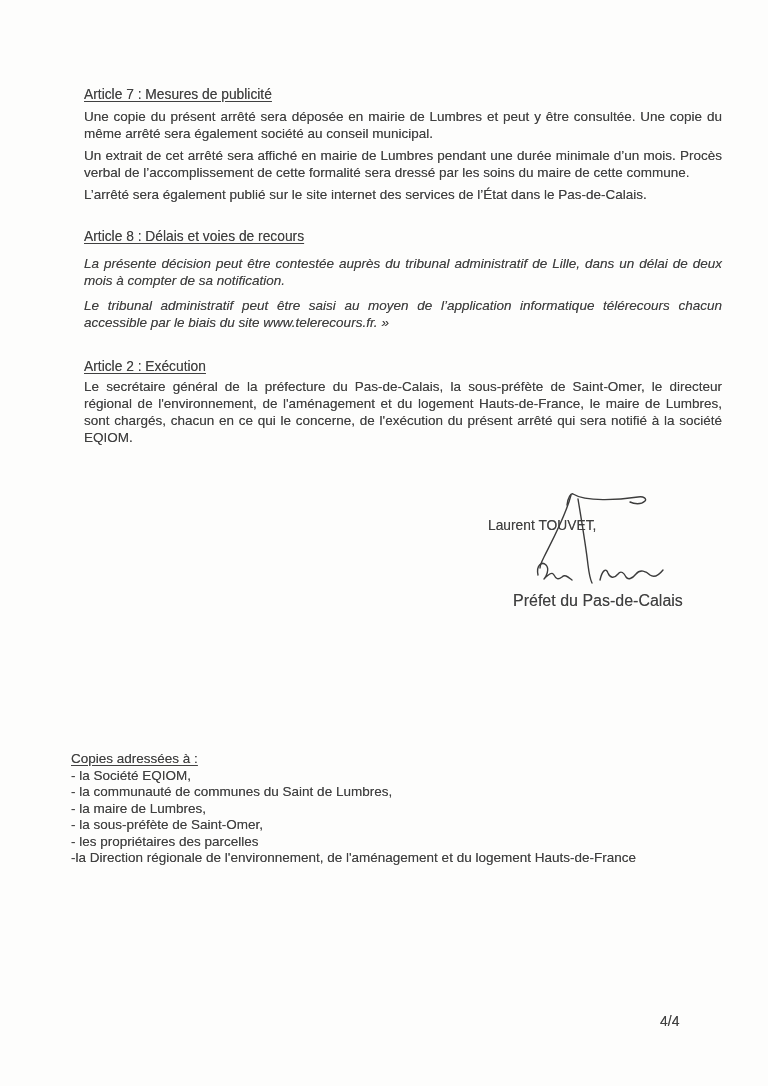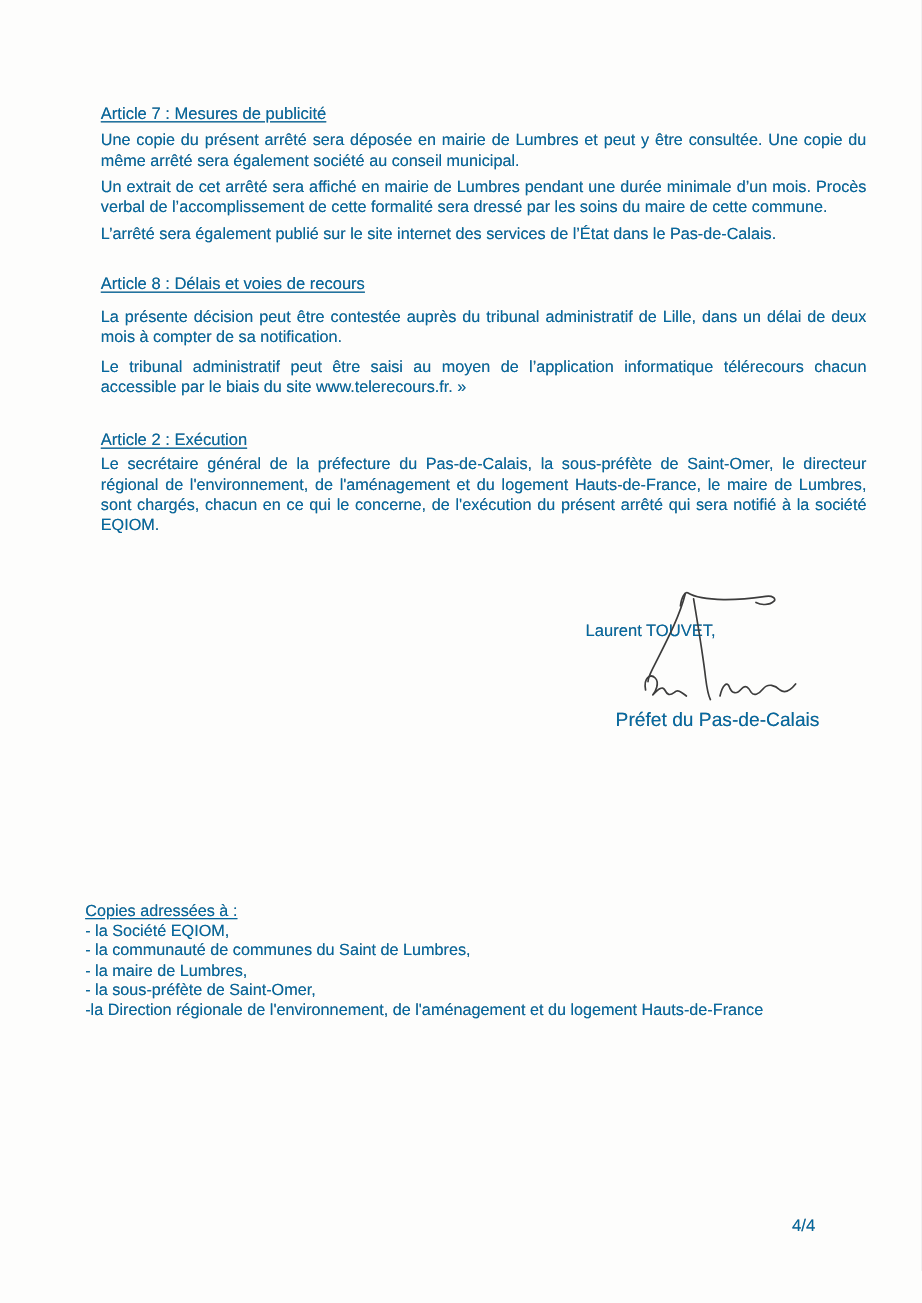--- a/index.html
+++ b/index.html
@@ -2,37 +2,37 @@
 <html lang="fr"><head>
 <meta charset="utf-8">
 <style>
   html,body { margin:0; padding:0; background:#e8e8e8; }
   .page {
     position:relative;
     width:768px; height:1086px;
     margin:0 auto;
     background:#fdfdfc;
     font-family:"Liberation Sans", sans-serif;
-    color:#0369a1;
+    color:#404040;
     overflow:hidden;
     text-shadow:0 0 .5px rgba(30,30,30,.5);
   }
   .main { position:absolute; left:84px; top:86px; width:638px; }
   .article-heading {
     font-size:13.8px; line-height:17px; font-weight:400;
     text-decoration:underline; text-underline-offset:2px;
     margin:0 0 5px 0;
   }
   .para {
     font-size:13.5px; line-height:17px;
     text-align:justify; margin:0 0 5px 0;
   }
   .sec-8 { margin-top:25px; }
   .sec-8 .article-heading { margin-bottom:10px; }
-  .sec-8 .para { margin-bottom:8px; }
+  .sec-8 .para { margin-bottom:8px;font-style:italic; }
   .sec-9 { margin-top:27px; }
   .sec-9 .article-heading { margin-bottom:3px; }
   .sig-name  { position:absolute; left:488px; top:517px; font-size:13.8px; line-height:17px; }
   .sig-svg   { position:absolute; left:526px; top:485px; }
   .sig-title { position:absolute; left:501px; top:592px; font-size:16px; line-height:17px;margin-left:12px; }
   .copies { position:absolute; left:71px; top:751px; font-size:13.5px; line-height:16.5px; }
   .copies-heading { text-decoration:underline; text-underline-offset:2px; margin-bottom:0; }
   .page-number { position:absolute; left:660px; top:1013px; font-size:14px; }
 </style>
 </head>
@@ -75,18 +75,19 @@
   </svg>
 
   <div class="sig-title">Préfet du Pas-de-Calais</div>
 
   <div class="copies">
     <div class="copies-heading">Copies adressées à :</div>
     <div>- la Société EQIOM,</div>
     <div>- la communauté de communes du Saint de Lumbres,</div>
     <div>- la maire de Lumbres,</div>
     <div>- la sous-préfète de Saint-Omer,</div>
+    <div>- les propriétaires des parcelles</div>
     <div>-la Direction régionale de l'environnement, de l'aménagement et du logement Hauts-de-France</div>
   </div>
 
   <div class="page-number">4/4</div>
 
 </div>
 
 </body></html>

